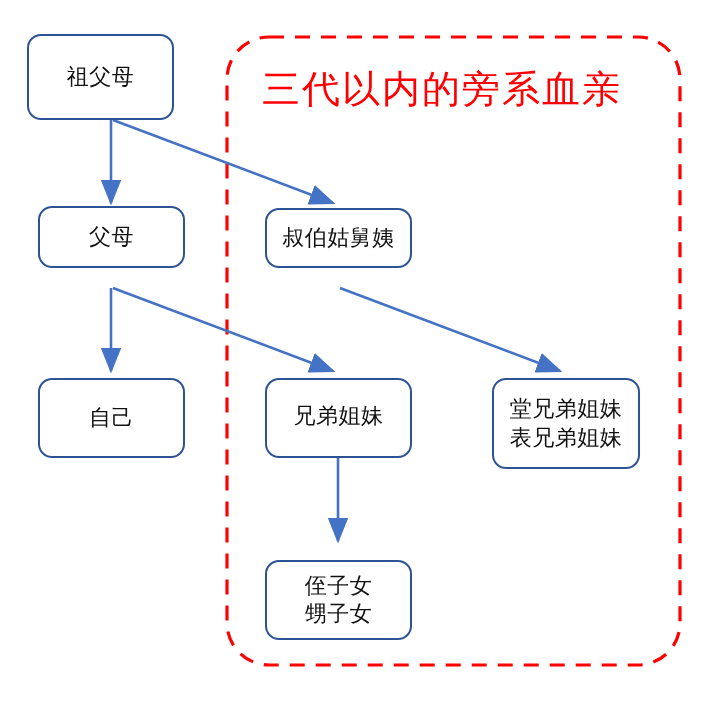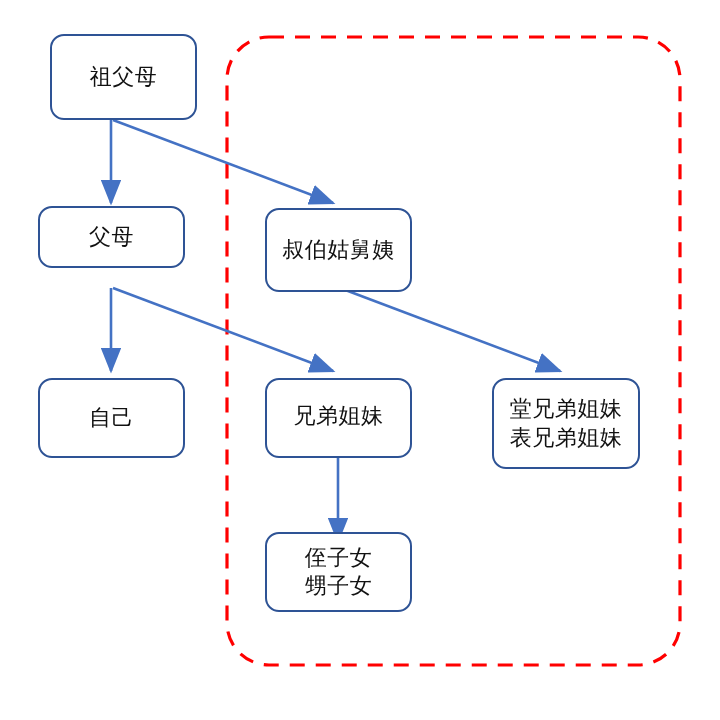--- a/index.html
+++ b/index.html
@@ -73,44 +73,45 @@
 
     <line x1="111" y1="288" x2="111" y2="371" stroke="#4472C4" stroke-width="2.6" marker-end="url(#arrowhead)"></line>
 
     <line x1="113" y1="288" x2="333" y2="371" stroke="#4472C4" stroke-width="2.6" marker-end="url(#arrowhead)"></line>
 
     <line x1="340" y1="288" x2="560" y2="371" stroke="#4472C4" stroke-width="2.6" marker-end="url(#arrowhead)"></line>
 
     <line x1="338" y1="458" x2="338" y2="541" stroke="#4472C4" stroke-width="2.6" marker-end="url(#arrowhead)"></line>
   </svg>
 
+  <div class="group-title" style="left:262px; top:70px;">三代以内的旁系血亲</div>
 
-  <div class="node" style="left:50px; top:34px; width:147px; height:86px;align-items:center;">
+  <div class="node" style="left:27px; top:34px; width:147px; height:86px;align-items:center;">
     <span>祖父母</span>
   </div>
 
   <div class="node" style="left:38px; top:206px; width:147px; height:62px;">
     <span>父母</span>
   </div>
 
-  <div class="node" style="left:265px; top:208px; width:147px; height:84px;">
+  <div class="node" style="left:265px; top:208px; width:147px; height:60px;">
     <span>叔伯姑舅姨</span>
   </div>
 
   <div class="node" style="left:38px; top:378px; width:147px; height:80px;">
     <span>自己</span>
   </div>
 
   <div class="node" style="left:265px; top:378px; width:147px; height:80px;font-family:Liberation Mono, monospace;">
     <span>兄弟姐妹</span>
   </div>
 
   <div class="node" style="left:492px; top:378px; width:148px; height:91px;">
     <span>堂兄弟姐妹</span>
     <span class="line2">表兄弟姐妹</span>
   </div>
 
-  <div class="node" style="left:265px; top:532px; width:147px; height:80px;">
+  <div class="node" style="left:265px; top:560px; width:147px; height:80px;">
     <span>侄子女</span>
     <span class="line2">甥子女</span>
   </div>
 
 </div>
 
 </body></html>

